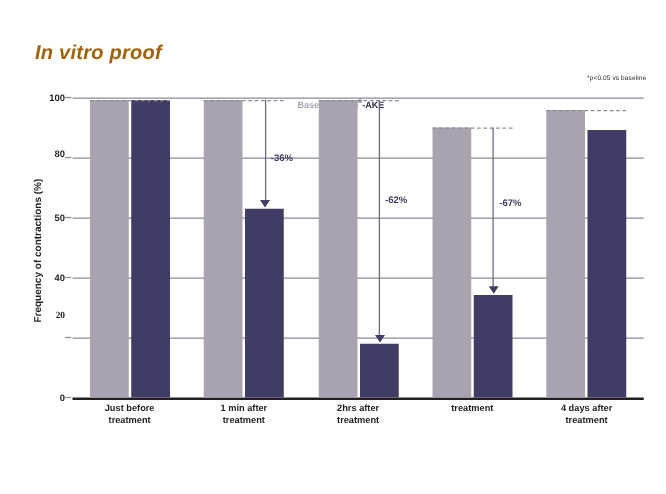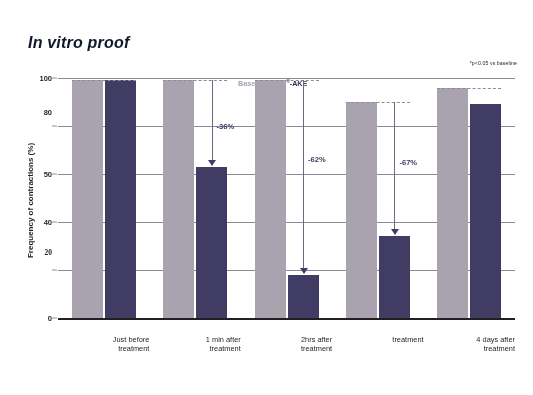--- a/index.html
+++ b/index.html
@@ -22,21 +22,21 @@
   }
 
   
   #title {
     position: absolute;
     left: 28px;
     top: 34px;
     font-size: 16px;
     font-style: italic;
     font-weight: bold;
-    color: #0f172a;
+    color: #a16207;
     letter-spacing: 0.2px;
     white-space: nowrap;
   }
 
   
   #footnote {
     position: absolute;
     right: 16px;
     top: 60px;
     font-size: 5.2px;
@@ -150,24 +150,24 @@
     white-space: nowrap;
   }
   #legend .lg-baseline { color: #a9a3b0; }
   #legend .lg-sep { color: #a9a3b0; padding: 0 1px; }
   #legend .lg-product { color: #332f52; }
   #legend sup { font-size: 4.6px; vertical-align: super; }
 
   
   .cat-label {
     position: absolute;
-    top: 335px;
-    text-align: right;
+    top: 322px;
+    text-align: center;
     font-size: 7.4px;
-    font-weight: normal;
+    font-weight: bold;
     color: #231f20;
     line-height: 1.28;
   }
 </style>
 </head>
 <body>
 
 <div id="slide">
 
   <div id="title">In vitro proof</div>
@@ -188,21 +188,21 @@
         <div class="gridline" style="top: 192px;"></div>
         <div class="tick-label" style="top: 174px; font-family: Liberation Serif, serif;">20</div>
         <div class="tick-dash" style="top: 192px;"></div>
         <div class="gridline" style="top: 144px;"></div>
         <div class="tick-label" style="top: 144px;">40</div>
         <div class="tick-dash" style="top: 144px;"></div>
         <div class="gridline" style="top: 96px;"></div>
         <div class="tick-label" style="top: 96px;">50</div>
         <div class="tick-dash" style="top: 96px;"></div>
         <div class="gridline" style="top: 48px;"></div>
-        <div class="tick-label" style="top: 34px;">80</div>
+        <div class="tick-label" style="top: 45px;">80</div>
         <div class="tick-dash" style="top: 48px;"></div>
         <div class="gridline" style="top: 0px;"></div>
         <div class="tick-label" style="top: 0px;">100</div>
         <div class="tick-dash" style="top: 0px;"></div>
         <div class="bar baseline" style="left: 13.7px; width: 31px; height: 237.6px;"></div>
         <div class="bar product" style="left: 46.7px; width: 31px; height: 237.6px;"></div>
         <div class="bar baseline" style="left: 105.1px; width: 31px; height: 237.6px;"></div>
         <div class="bar product" style="left: 138.1px; width: 31px; height: 151.2px;"></div>
         <div class="bar baseline" style="left: 196.5px; width: 31px; height: 237.6px;"></div>
         <div class="bar product" style="left: 229.5px; width: 31px; height: 43.2px;"></div>

